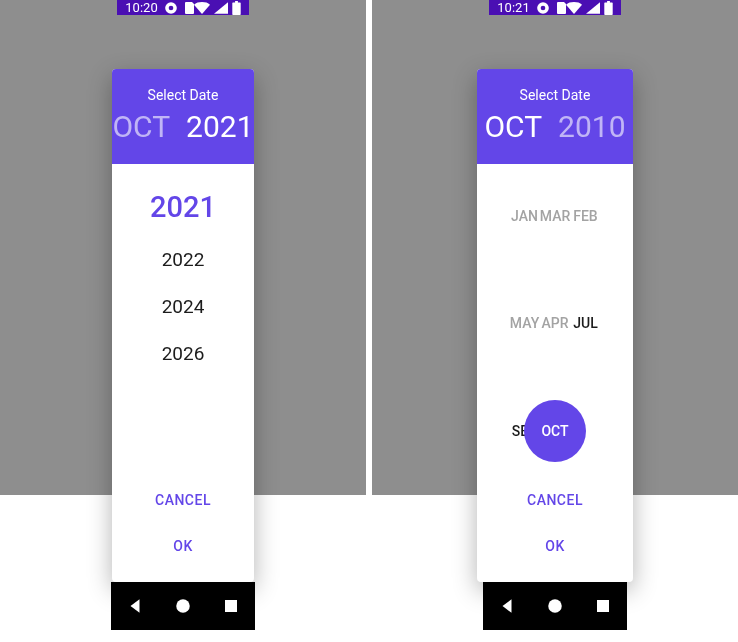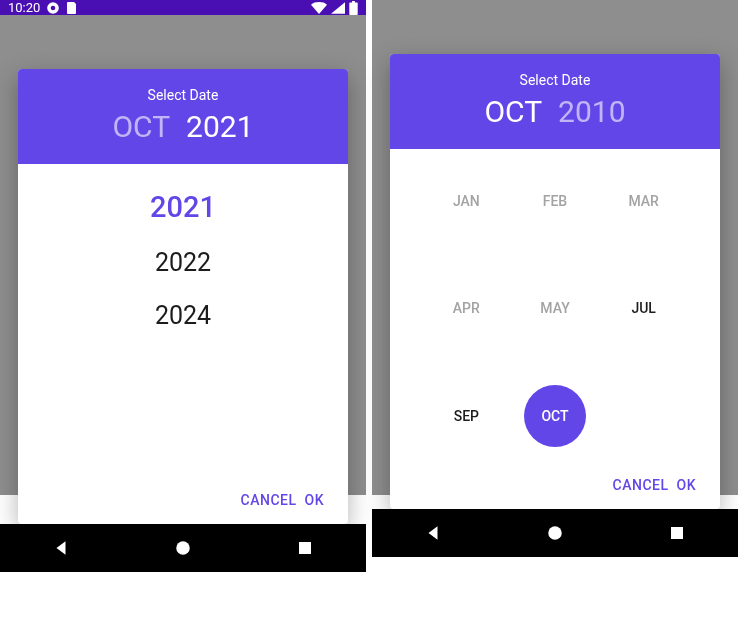--- a/index.html
+++ b/index.html
@@ -5,20 +5,21 @@
     * { margin: 0; padding: 0; box-sizing: border-box; font-family: Roboto, -apple-system, sans-serif; }
     body { display: flex; gap: 6px; background: #fff; width: 738px; height: 642px; }
 
     .screen {
       width: 366px;
       height: 495px;
       background: #8e8e8e;
       display: flex;
       flex-direction: column;
       position: relative;
+      align-items: center;
     }
 
     
     .status-bar {
       height: 24px;
       background: #4a0fb3;
       display: flex;
       align-items: center;
       justify-content: space-between;
       padding: 0 8px;
@@ -71,21 +72,21 @@
     .year-sel { color: #fff; }
     .year-unsel { color: rgba(255,255,255,0.6); }
 
     
     .year-list {
       padding: 14px 0 12px;
       min-height: 316px;
     }
     .year-item {
       text-align: center;
-      font-size: 25px;
+      font-size: 19px;
       font-weight: 400;
       color: #1c1c1c;
       padding: 12px 0;
     }
     .year-item.selected {
       color: #6346e8;
       font-size: 29px;
       font-weight: 500;
     }
 
@@ -116,22 +117,23 @@
       border-radius: 50%;
       background: #6346e8;
       z-index: 0;
     }
     .month-cell.sel span { position: relative; z-index: 1; color: #fff; }
 
     
     .dialog-footer {
       display: flex;
       justify-content: flex-end;
-      gap: 8px;
-      padding: 12px 24px 16px;
+      gap: 30px;
+      padding: 12px 24px 28px;
+      flex-direction: column;
     }
     .dlg-btn {
       color: #6346e8;
       font-size: 14px;
       font-weight: 500;
       letter-spacing: 0.5px;
       background: none;
       border: none;
       cursor: pointer;
     }
@@ -183,20 +185,21 @@
         <div class="dialog-header-title">Select Date</div>
         <div class="dialog-header-date">
           <span class="month-unsel">OCT</span>
           <span class="year-sel">2021</span>
         </div>
       </div>
       <div class="year-list" id="year-list">
           <div class="year-item selected">2021</div>
           <div class="year-item">2022</div>
           <div class="year-item">2024</div>
+          <div class="year-item">2026</div>
         </div>
       <div class="dialog-footer">
         <button class="dlg-btn">CANCEL</button>
         <button class="dlg-btn">OK</button>
       </div>
     </div>
   </div>
 
   <div class="nav-bar">
     <div class="nav-btn">
@@ -212,45 +215,68 @@
     <div class="nav-btn">
       <svg width="16" height="16" viewBox="0 0 24 24" fill="#fff">
           <rect x="3" y="3" width="18" height="18"></rect>
         </svg>
     </div>
   </div>
 </div>
 
 <div class="screen">
 
+  <div class="status-bar">
+    <div class="status-left">
+      <span>10:21</span>
+      <svg class="status-icon-svg" width="14" height="14" viewBox="0 0 24 24" fill="#fff">
+          <circle cx="12" cy="12" r="10" fill="#fff"></circle>
+          <circle cx="12" cy="12" r="4" fill="#4a0fb3"></circle>
+        </svg>
+      <svg class="status-icon-svg" width="10" height="14" viewBox="0 0 20 24" fill="#fff">
+          <path d="M4 0h12l4 4v18a2 2 0 0 1-2 2H4a2 2 0 0 1-2-2V2a2 2 0 0 1 2-2z"></path>
+        </svg>
+    </div>
+    <div class="status-right">
+      <svg class="status-icon-svg" width="16" height="12" viewBox="0 0 24 18" fill="#fff">
+          <path d="M12 18L0 4C3 1 7 0 12 0s9 1 12 4L12 18z"></path>
+        </svg>
+      <svg class="status-icon-svg" width="14" height="12" viewBox="0 0 24 20" fill="#fff">
+          <path d="M0 20L24 0v20H0z"></path>
+        </svg>
+      <svg class="status-icon-svg" width="9" height="14" viewBox="0 0 12 20" fill="#fff">
+          <path d="M4 0h4v2h3a1 1 0 0 1 1 1v16a1 1 0 0 1-1 1H1a1 1 0 0 1-1-1V3a1 1 0 0 1 1-1h3V0z"></path>
+        </svg>
+    </div>
+  </div>
 
   <div class="dialog-wrap">
     <div class="dialog">
       <div class="dialog-header">
         <div class="dialog-header-title">Select Date</div>
         <div class="dialog-header-date">
           <span class="month-sel">OCT</span>
           <span class="year-unsel">2010</span>
         </div>
       </div>
       <div class="month-grid" id="month-grid">
           <div class="month-cell dim">
             <span>JAN</span>
           </div>
           <div class="month-cell dim">
+            <span>MAR</span>
+          </div>
+          <div class="month-cell dim">
             <span>FEB</span>
           </div>
           <div class="month-cell dim">
-            <span>MAR</span>
+            <span>MAY</span>
           </div>
           <div class="month-cell dim">
             <span>APR</span>
-          </div>
-          <div class="month-cell dim">
-            <span>MAY</span>
           </div>
           <div class="month-cell">
             <span>JUL</span>
           </div>
           <div class="month-cell">
             <span>SEP</span>
           </div>
           <div class="month-cell sel">
             <span>OCT</span>
           </div>

